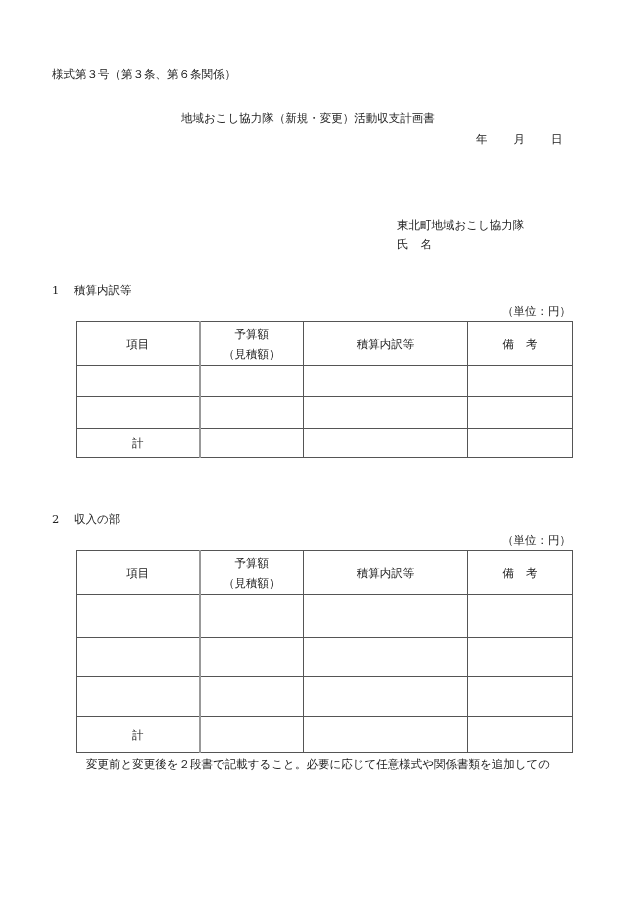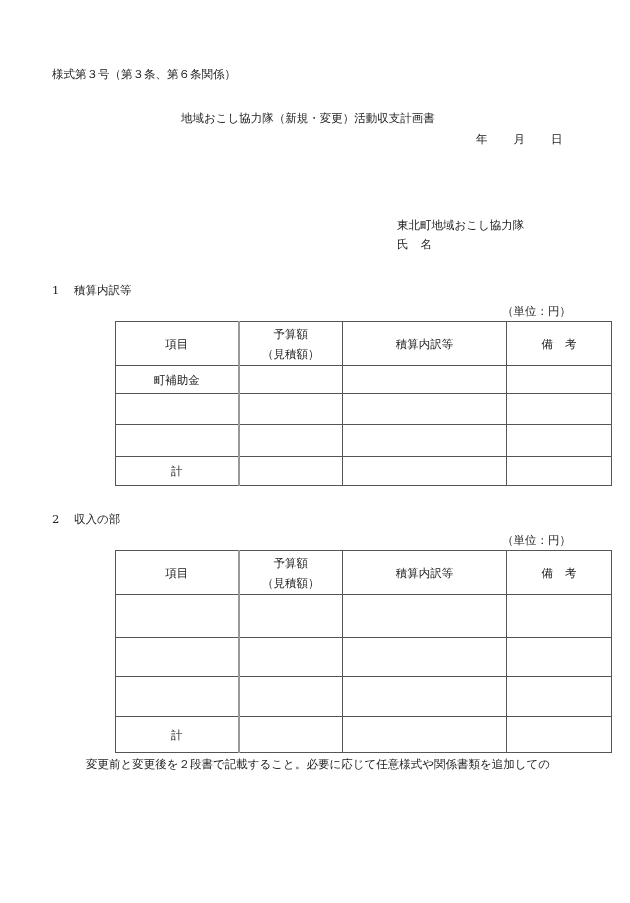--- a/index.html
+++ b/index.html
@@ -32,21 +32,20 @@
     .unit { right: 59px; }
     .unit1 { top: 304px; }
     .unit2 { top: 533px; }
 
     table.budget {
       position: absolute;
       left: 76px;
       width: 496px;
       border-collapse: collapse;
       table-layout: fixed;
-      margin-left: 39px;
     }
     table.budget td, table.budget th {
       border: 1px solid #555555;
       padding: 0;
       font-weight: normal;
       font-size: 11.5px;
       line-height: 20px;
       text-align: center;
       vertical-align: middle;
     }
@@ -104,26 +103,20 @@
   </colgroup>
   <tbody>
       <tr class="hdr">
     <th class="c1">項目</th>
     <th>
       <div>予算額</div>
       <div>（見積額）</div>
     </th>
     <th>積算内訳等</th>
     <th class="remarks"><span>備</span><span class="gap"></span><span>考</span></th>
-  </tr>
-  <tr class="r1">
-    <td class="c1 left">町補助金</td>
-    <td></td>
-    <td></td>
-    <td></td>
   </tr>
   <tr class="r2">
     <td class="c1 left"></td>
     <td></td>
     <td></td>
     <td></td>
   </tr>
   <tr class="r3">
     <td class="c1 left"></td>
     <td></td>

